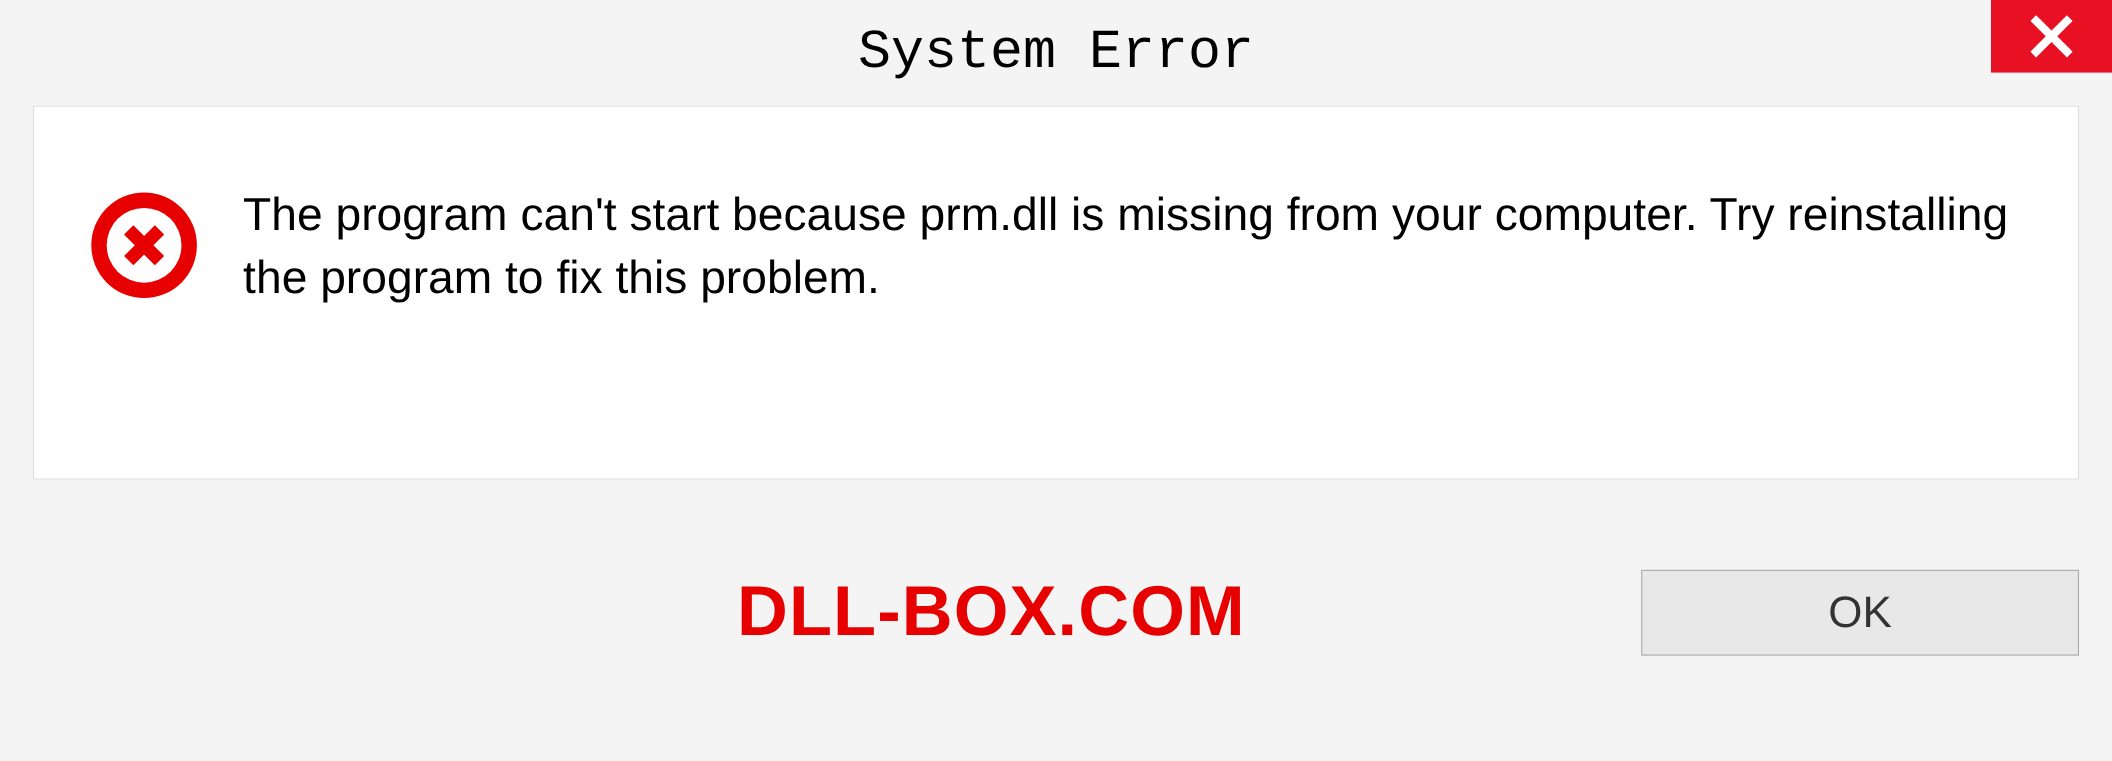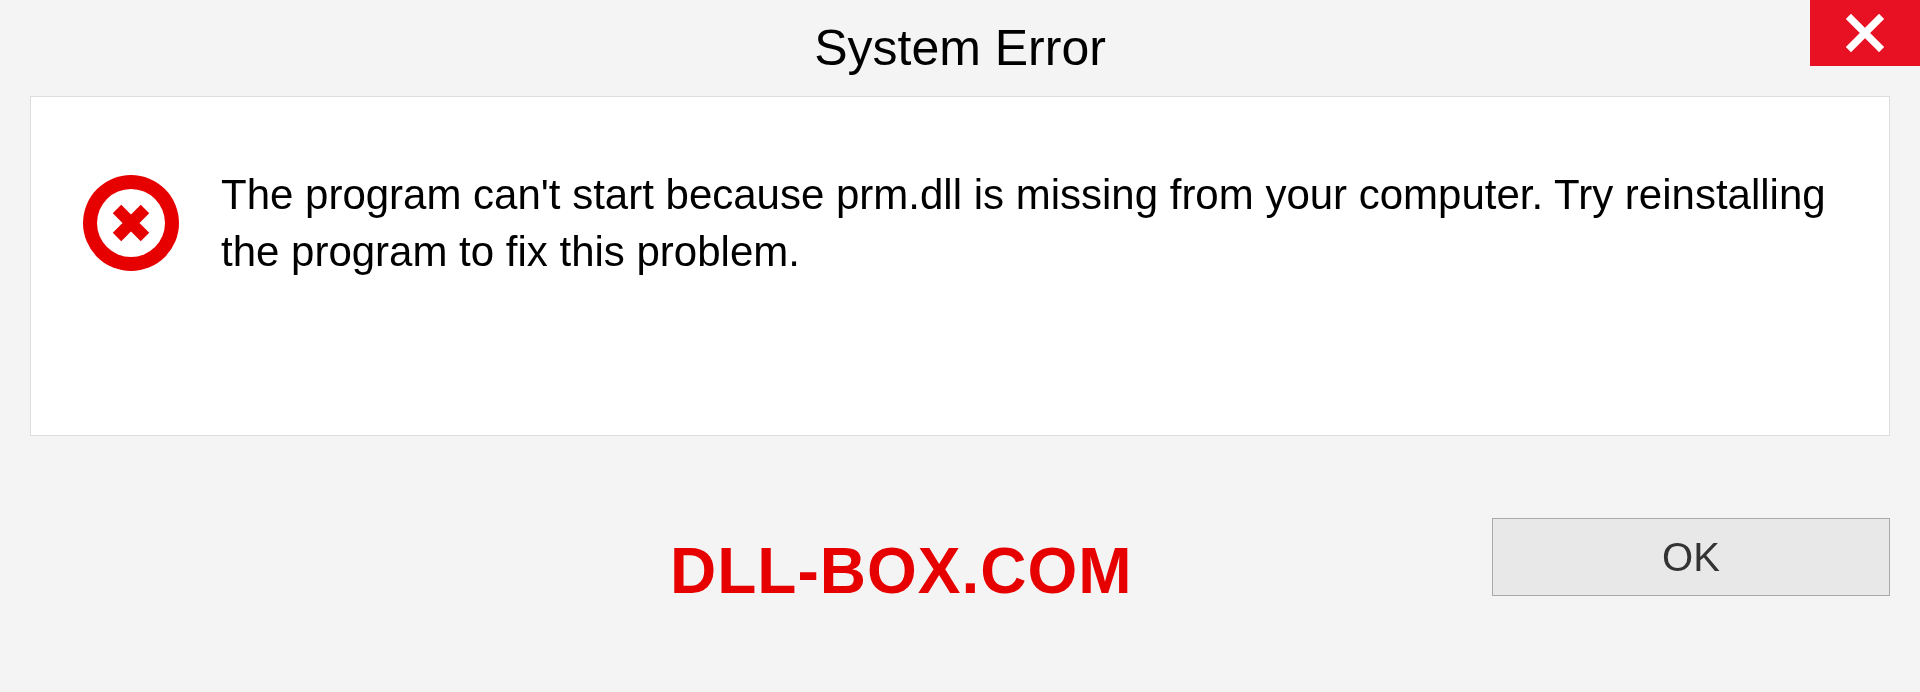--- a/index.html
+++ b/index.html
@@ -18,20 +18,21 @@
       position: relative;
       height: 96px;
       display: flex;
       align-items: center;
       justify-content: center;
     }
     .title {
       font-size: 50px;
       font-weight: 400;
       color: #000;
+      font-family: Liberation Mono, monospace;
     }
     .close-btn {
       position: absolute;
       top: 0;
       right: 0;
       width: 110px;
       height: 66px;
       background: #e81123;
       display: flex;
       align-items: center;
@@ -69,21 +70,21 @@
       font-weight: 400;
     }
     .footer {
       position: relative;
       margin: 0 30px;
       height: 220px;
     }
     .watermark {
       position: absolute;
       left: 640px;
-      bottom: 48px;
+      bottom: 64px;
       font-size: 64px;
       font-weight: 800;
       color: #e60000;
       letter-spacing: 1px;
       font-family: Arial, sans-serif;
     }
     .ok-btn {
       position: absolute;
       right: 0;
       bottom: 60px;

